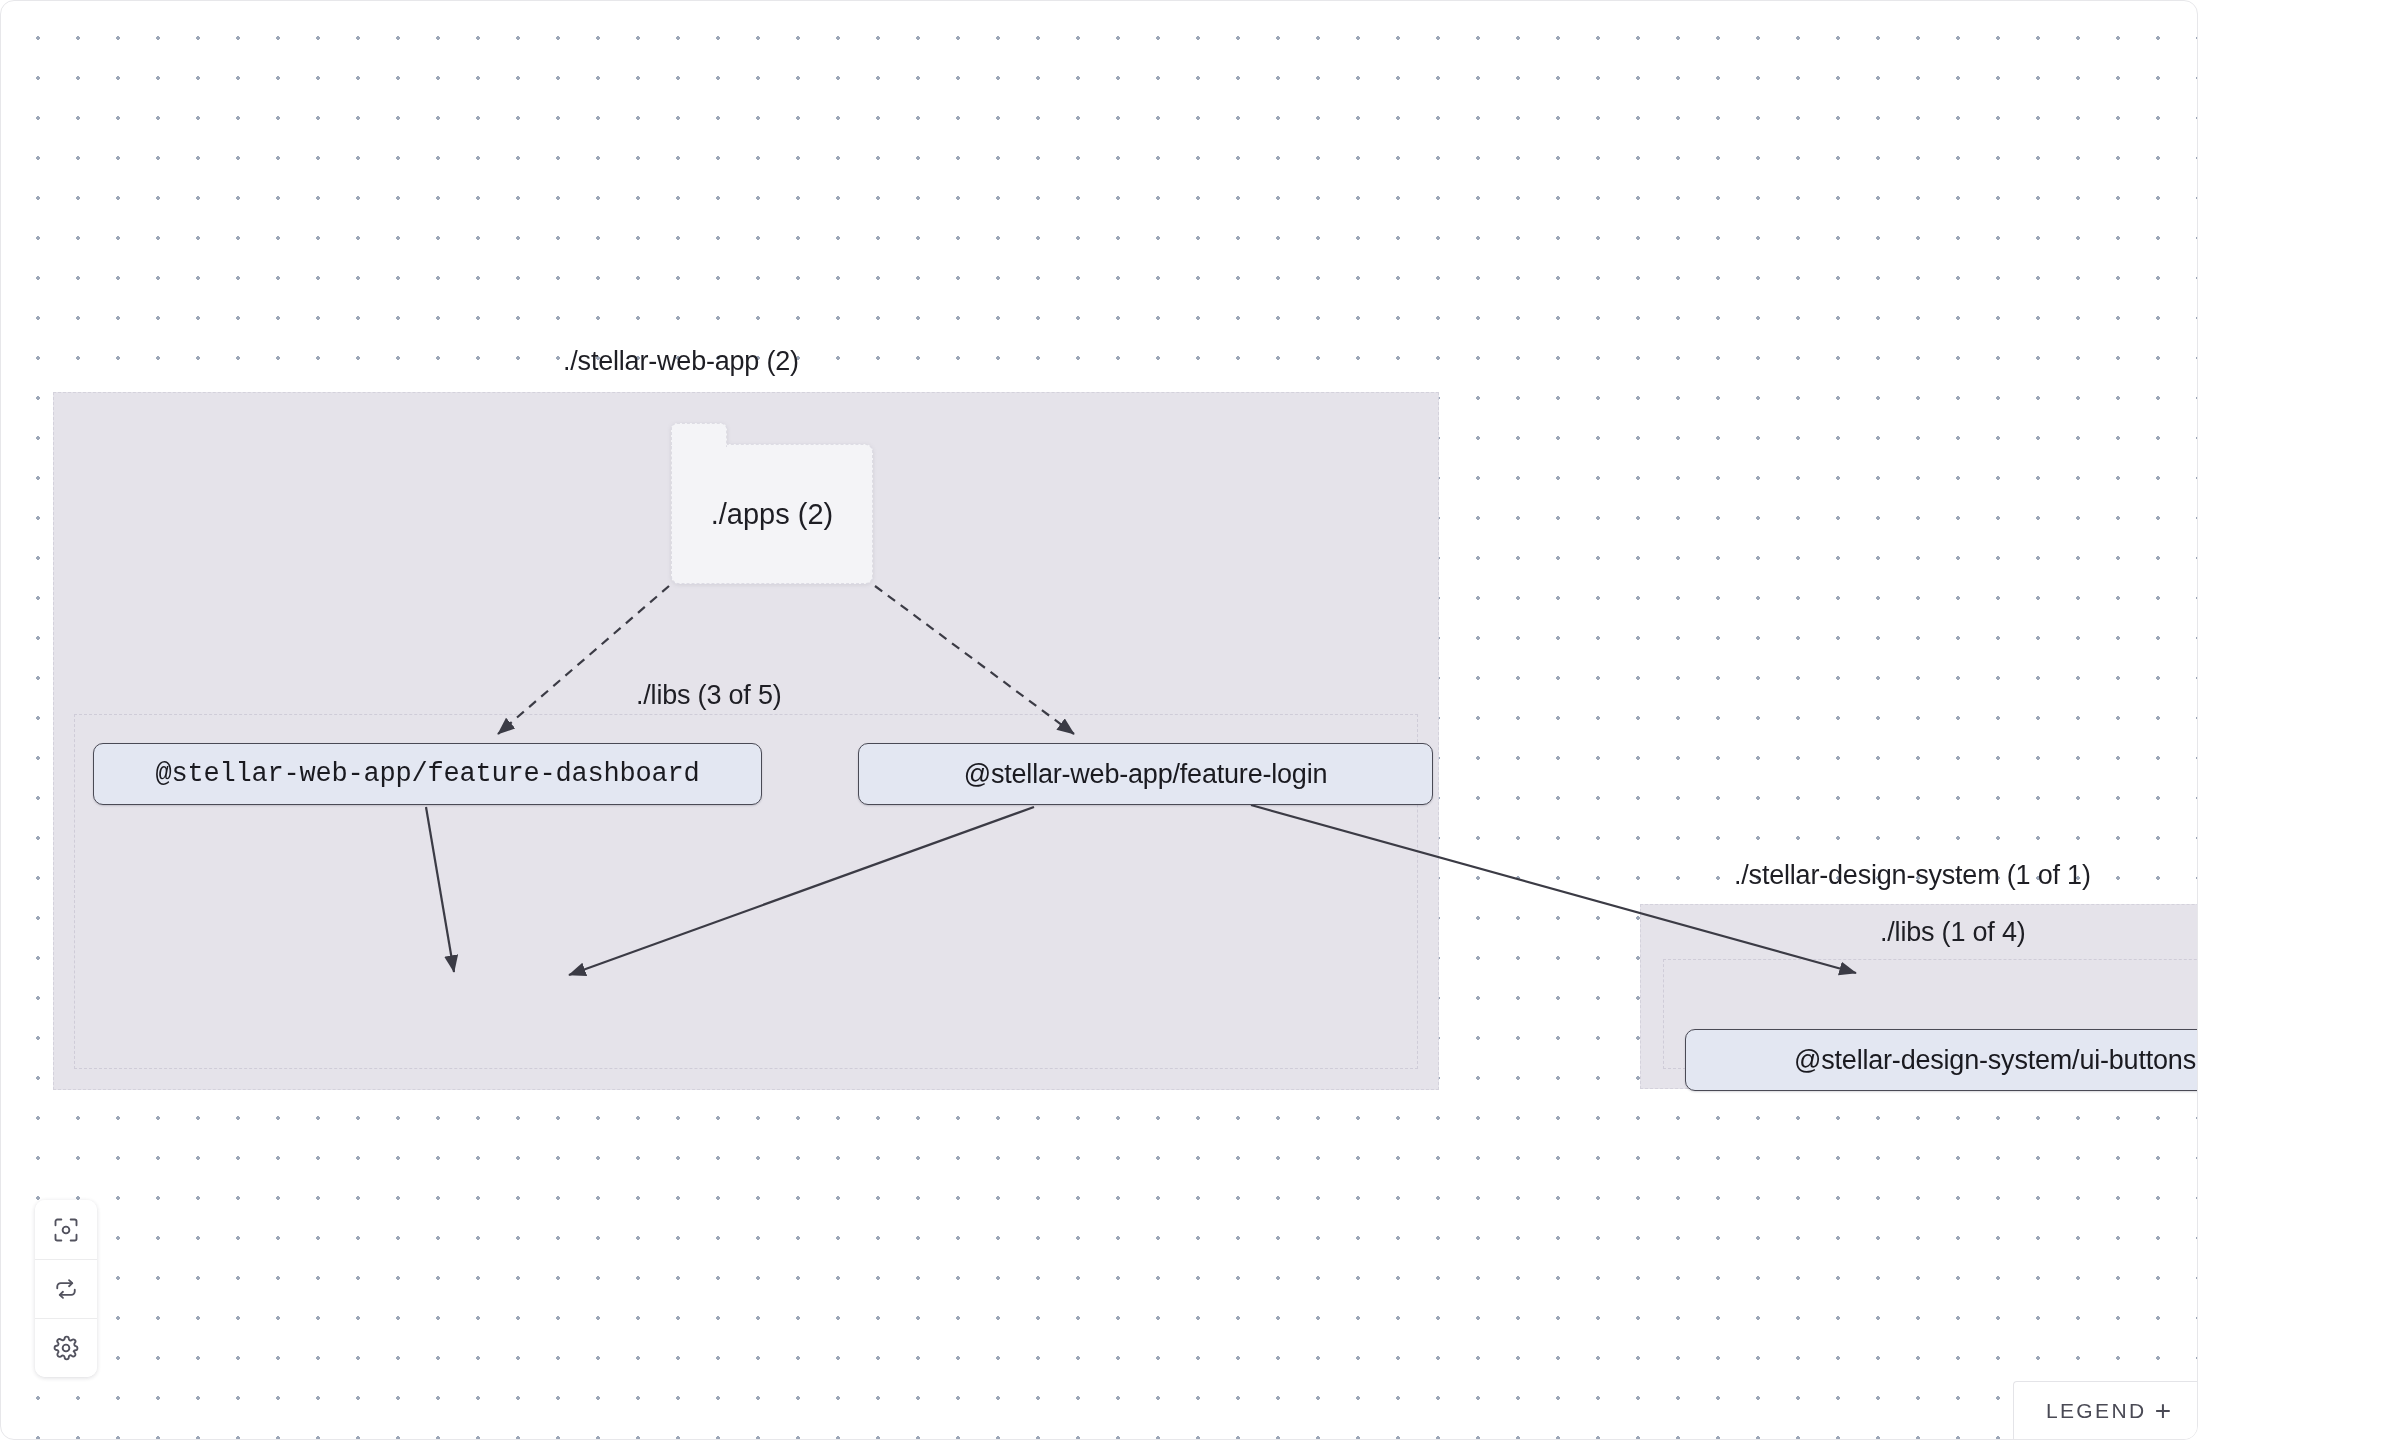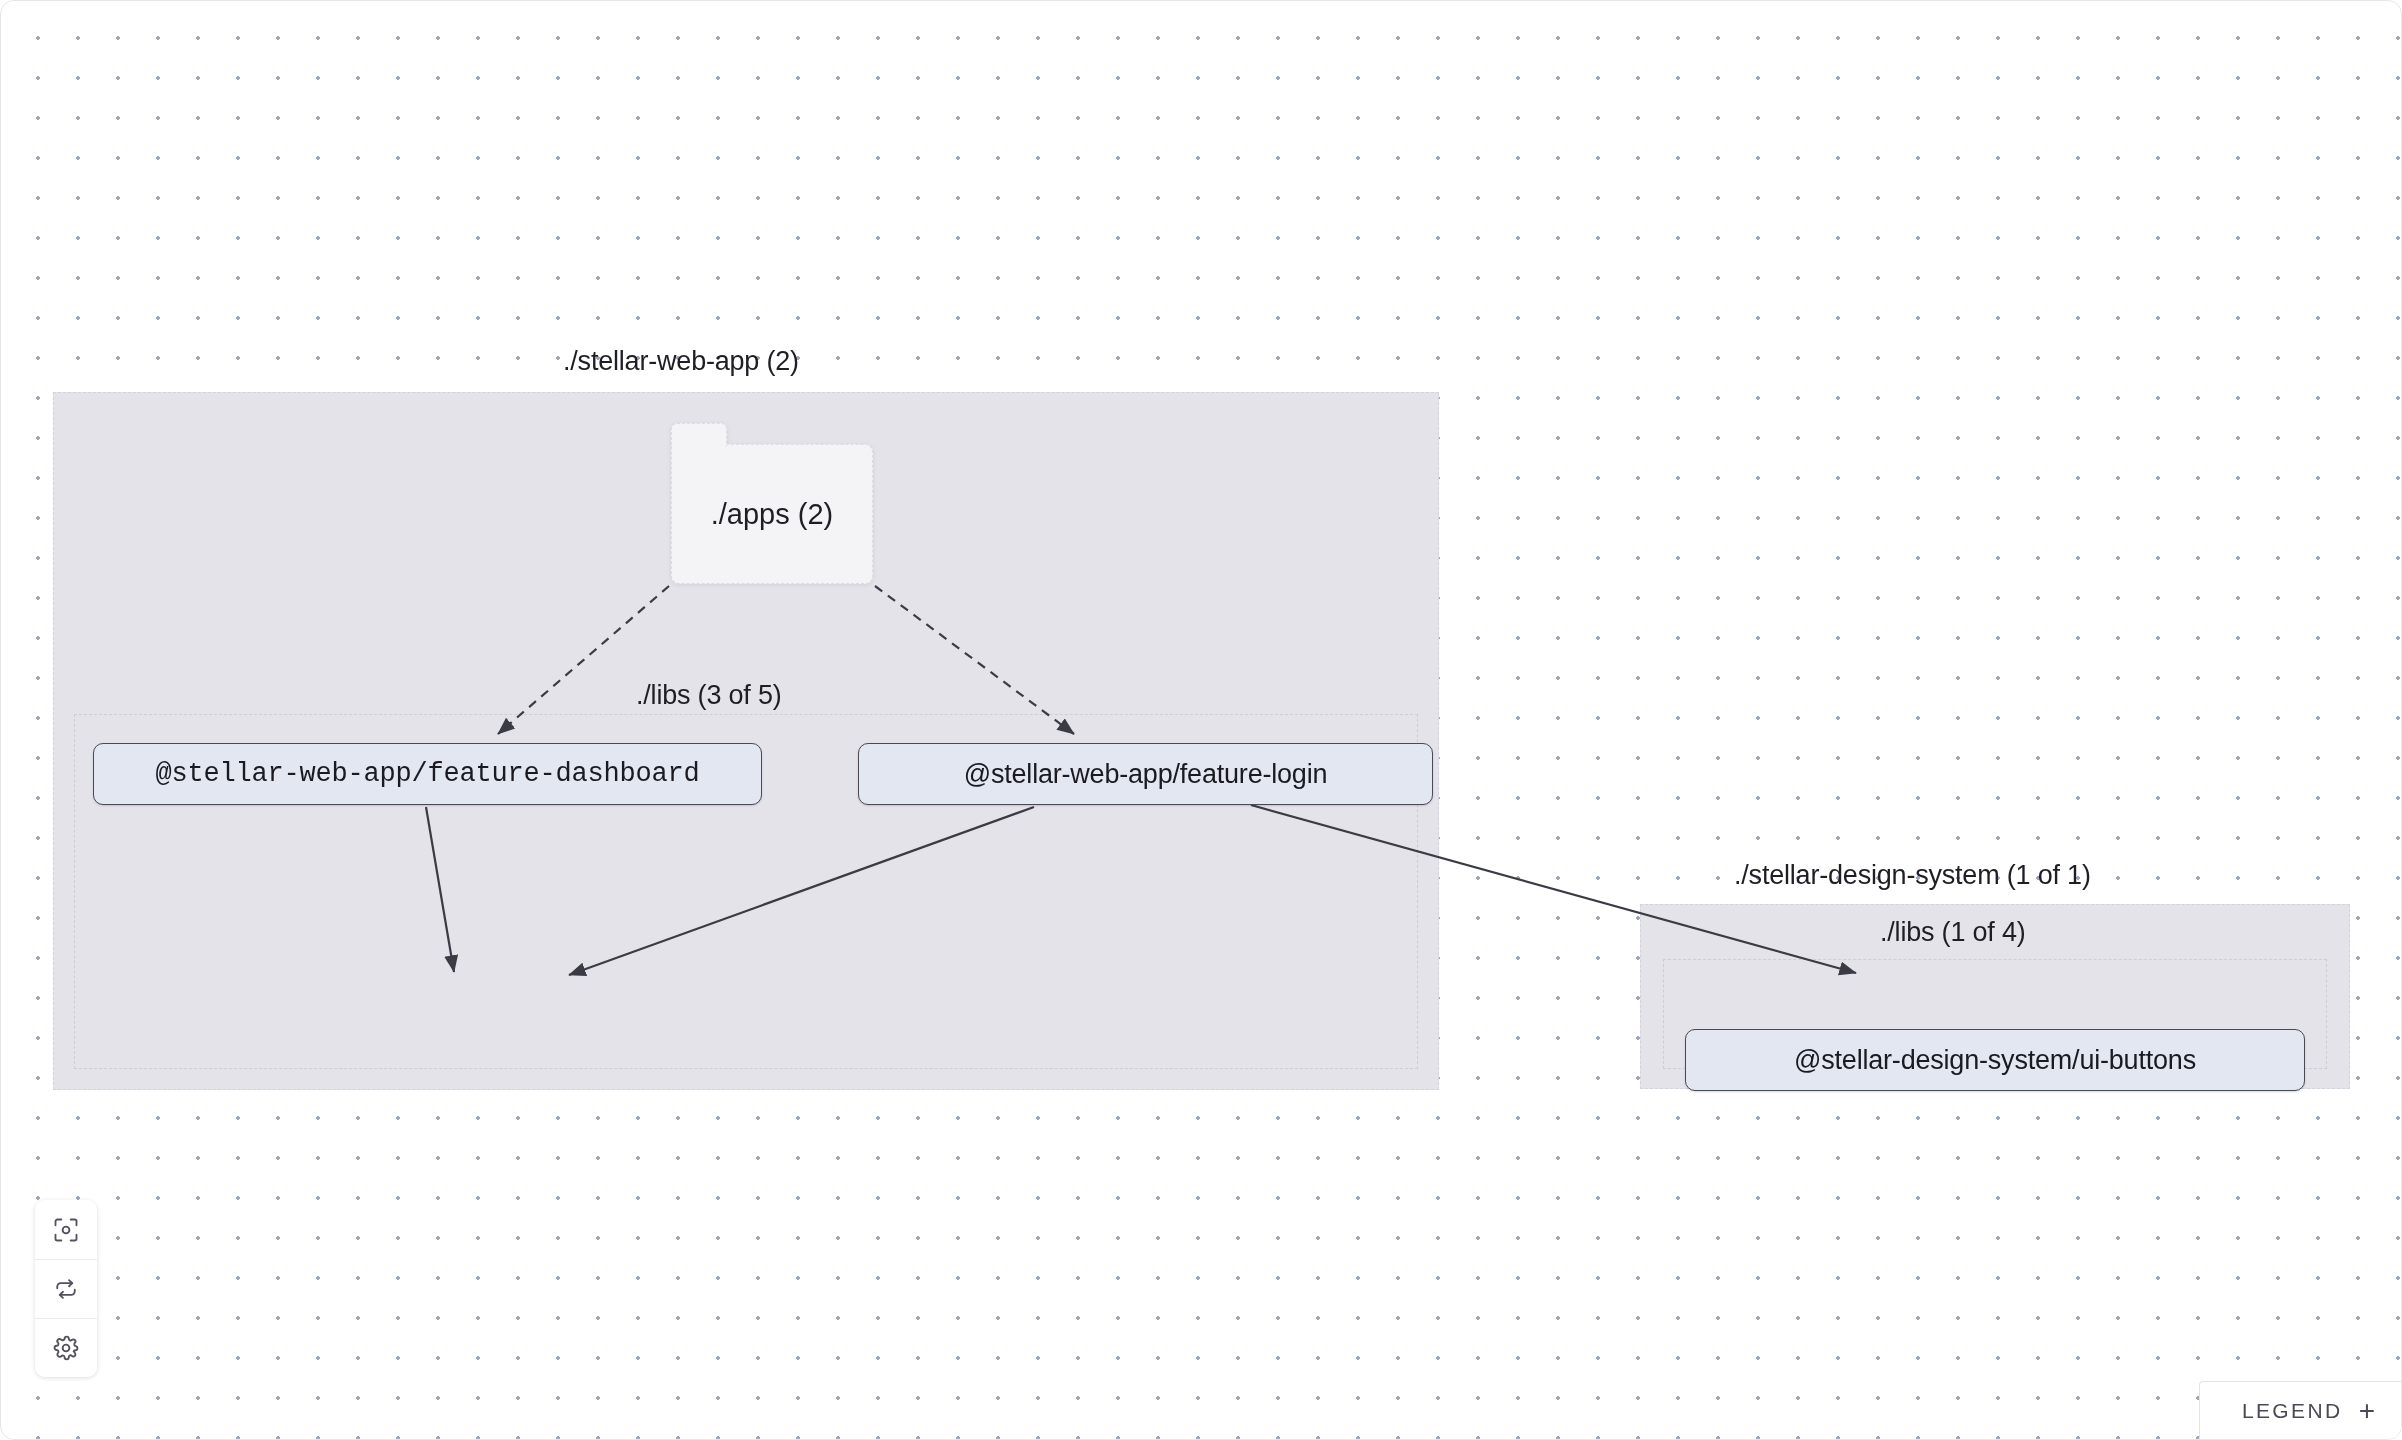--- a/index.html
+++ b/index.html
@@ -7,21 +7,21 @@
   html, body {
     width: 2402px;
     height: 1440px;
     overflow: hidden;
     font-family: "Liberation Sans", sans-serif;
     background: #ffffff;
   }
 
   #canvas {
     position: relative;
-    width: 2402px;
+    width: 2198px;
     height: 1440px;
     background-color: #ffffff;
     background-image: radial-gradient(circle, #9ca7b8 1.6px, transparent 1.7px);
     background-size: 40px 40px;
     background-position: 17px 17px;
     border: 1px solid #e7e7ea;
     border-radius: 14px;
     overflow: hidden;
   }
 
@@ -136,24 +136,24 @@
 
   
   #legend-panel {
     position: absolute;
     right: 0;
     bottom: 0;
     background: #ffffff;
     border-left: 1px solid #e4e4e8;
     border-top: 1px solid #e4e4e8;
     border-top-left-radius: 4px;
-    padding: 17px 26px 16px 42px;
-    display: flex;
-    align-items: center;
-    gap: 16px;
+    padding: 17px 26px 16px 32px;
+    display: flex;
+    align-items: center;
+    gap: 8px;
     cursor: pointer;
     text-align: right;
   }
   #legend-label {
     font-size: 21px;
     letter-spacing: 2.4px;
     color: #4a4a55;
   }
   #legend-plus {
     font-size: 28px;

